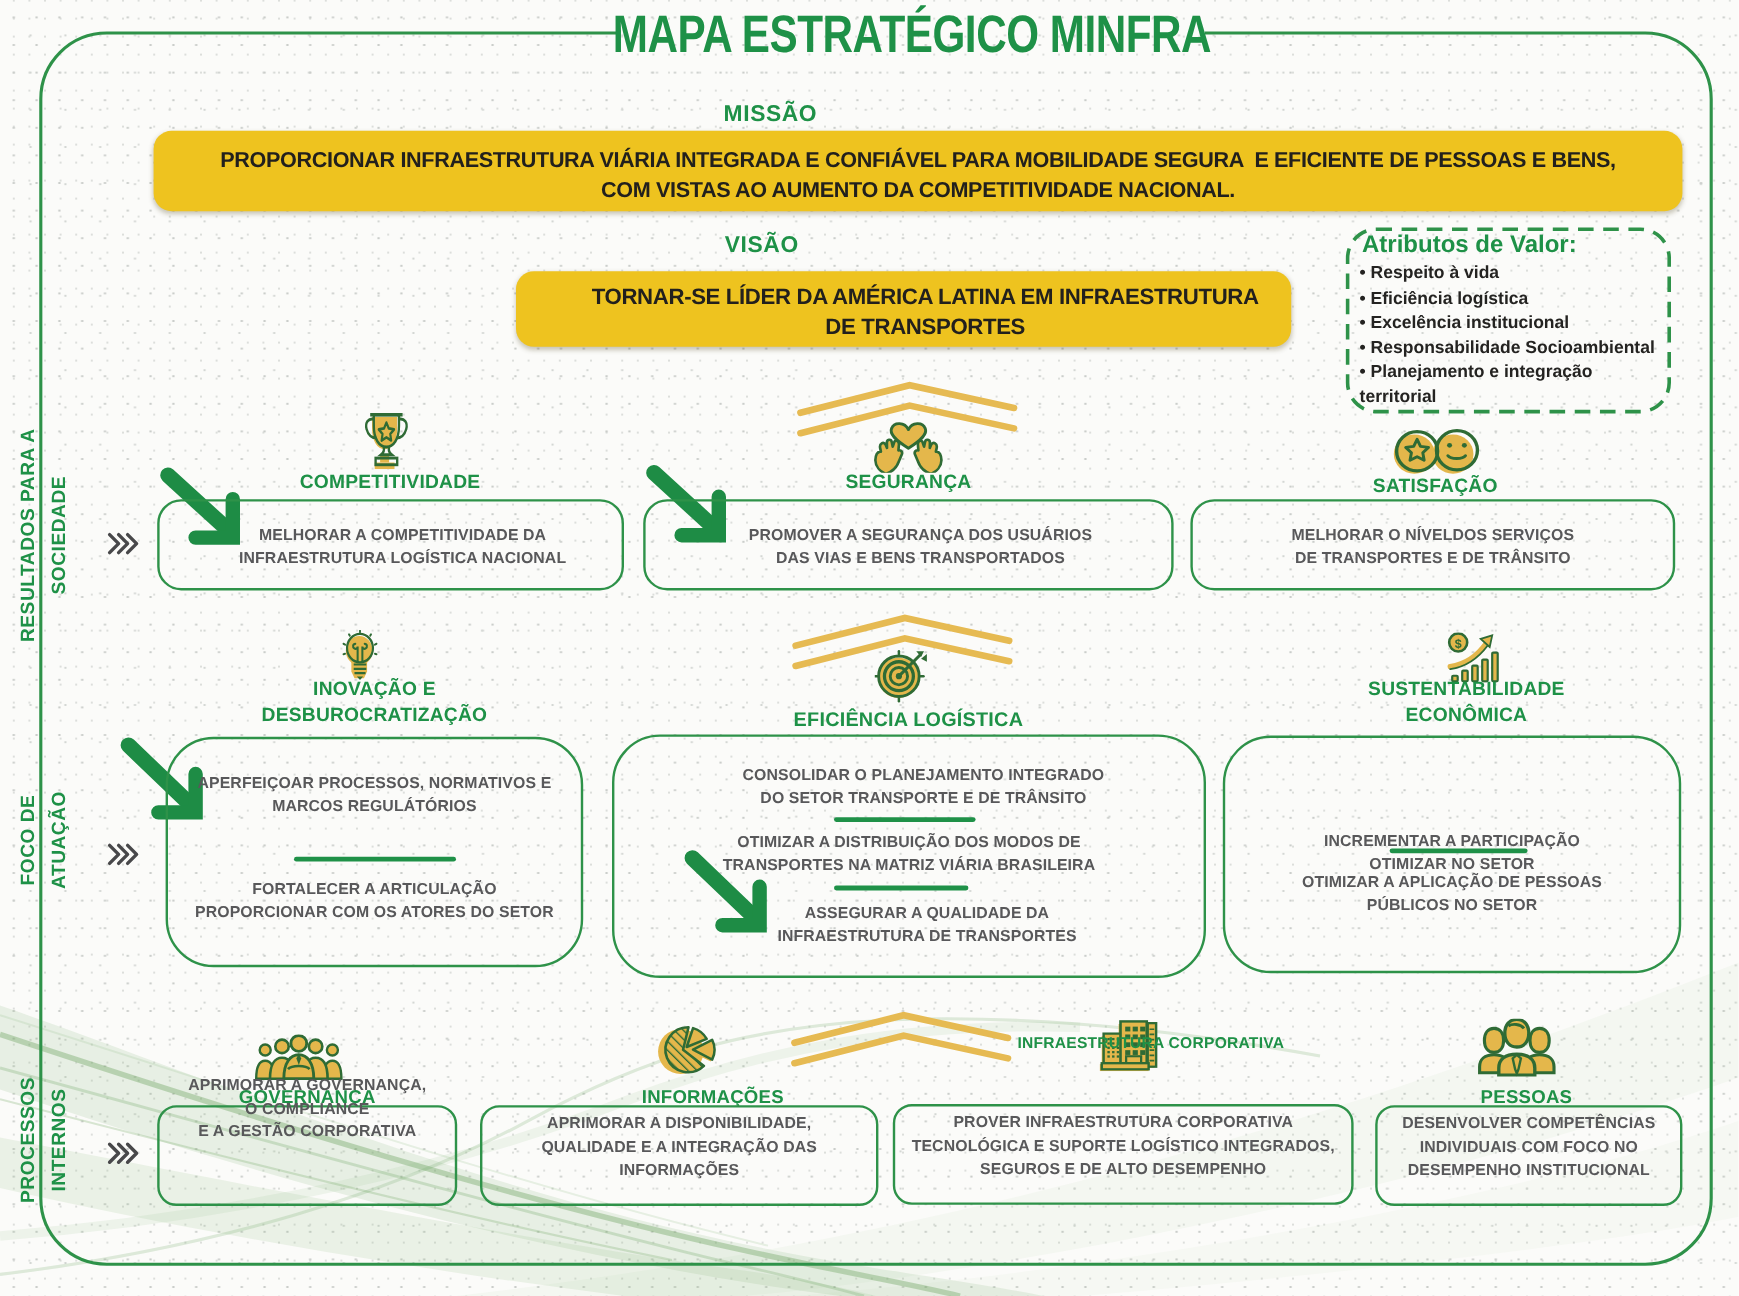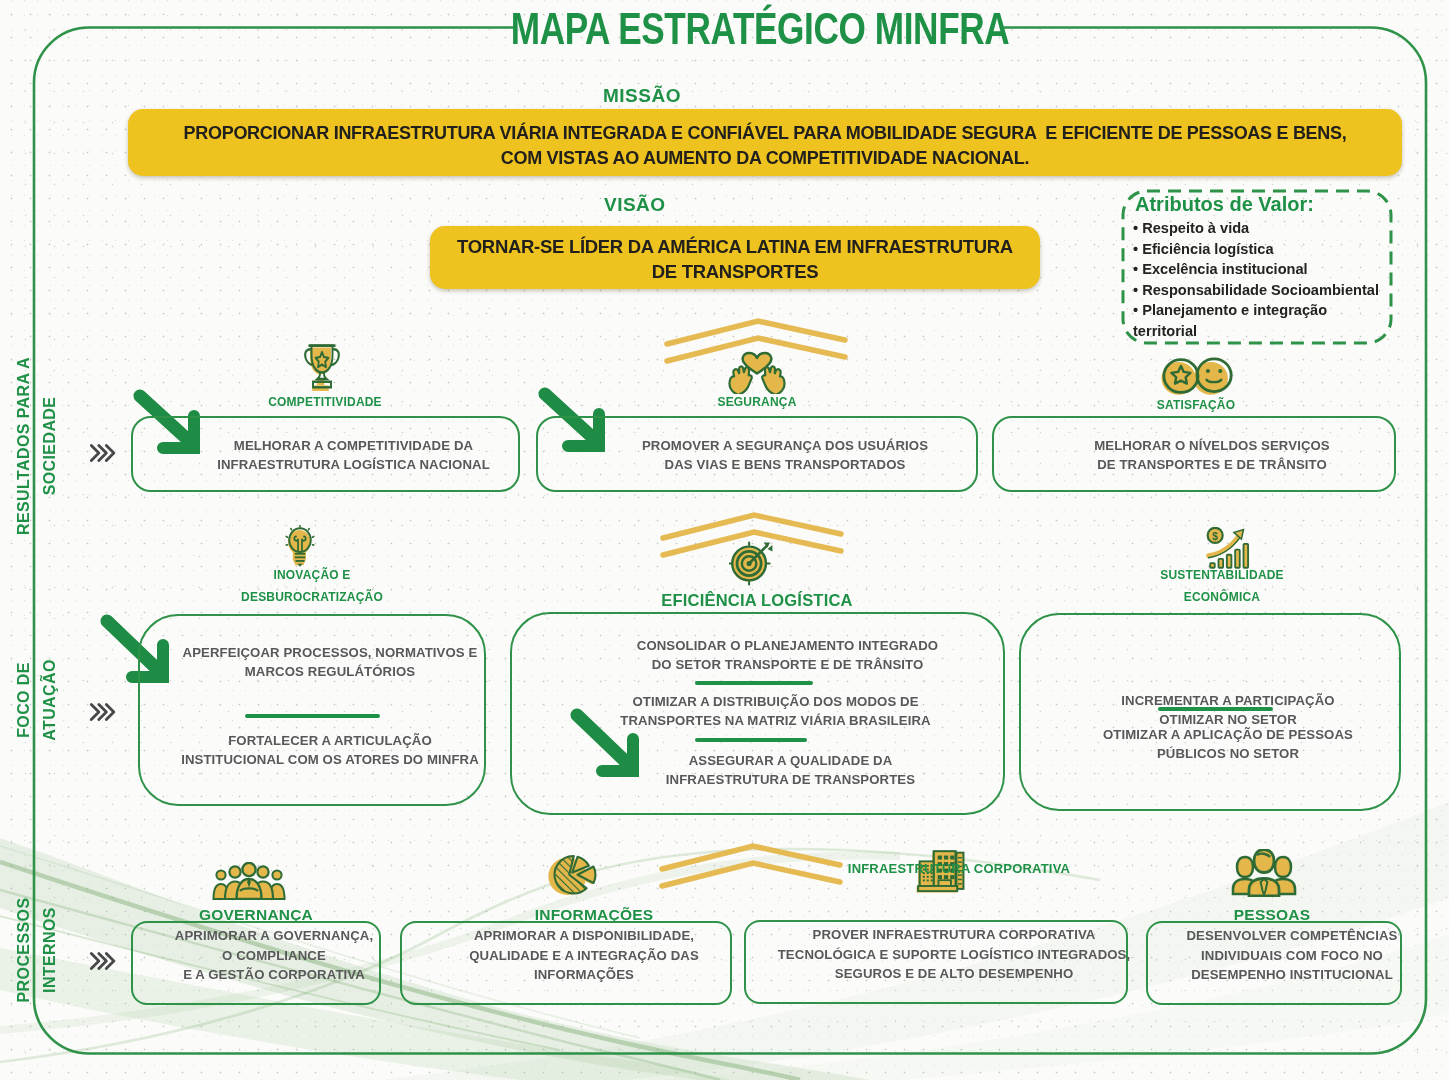--- a/index.html
+++ b/index.html
@@ -26,21 +26,21 @@
     font-size:44px;font-weight:bold;color:#1e9147;letter-spacing:-0.5px;
     transform:scaleX(0.80);transform-origin:50% 50%;white-space:nowrap;}
   .sec-label{font-weight:bold;color:#1e9147;text-align:left;}
   #missao-label{left:603px;top:85px;width:300px;font-size:19px;letter-spacing:0.5px;}
   #visao-label{left:604px;top:194px;width:300px;font-size:19px;letter-spacing:0.5px;}
   .gold-box{background:#eec31f;border-radius:15px;color:#22201d;font-weight:bold;
     text-align:center;box-shadow:0 2px 4px rgba(60,50,0,0.28);}
   #mission-box{left:128px;top:109px;width:1274px;height:67px;}
   #mission-box .l{white-space:pre;font-size:18px;letter-spacing:-0.3px;line-height:25px;}
   #mission-box .l1{margin-top:12px;}
-  #vision-box{left:430px;top:226px;width:610px;height:63px;}
+  #vision-box{left:430px;top:226px;width:610px;height:63px;padding-left:36px;}
   #vision-box .l{white-space:pre;font-size:18.5px;letter-spacing:-0.3px;line-height:25px;}
   #vision-box .l1{margin-top:8px;}
 
   
   #attr-box{left:1121px;top:189px;width:272px;height:156px;}
   #attr-border{position:absolute;left:0;top:0;}
   #attr-title{position:absolute;left:14px;top:4px;font-size:20px;font-weight:bold;color:#1e9147;}
   #attr-items{position:absolute;left:12px;top:29px;width:252px;margin:0;padding:0;list-style:none;
     font-size:14.6px;font-weight:bold;color:#242321;}
   #attr-items li{line-height:20.5px;}
@@ -50,25 +50,25 @@
   .side-label{font-weight:bold;color:#1e9147;font-size:16px;letter-spacing:0.4px;
     white-space:nowrap;transform:translate(-50%,-50%) rotate(-90deg);}
 
   
   .chevrons{width:30px;height:20px;}
   #chev-1{left:88px;top:443px;}
   #chev-2{left:88px;top:702px;}
   #chev-3{left:88px;top:951px;}
 
   
-  .pillar-title{font-weight:bold;color:#1e9147;text-align:center;font-size:12px;letter-spacing:0.2px;line-height:21px;}
+  .pillar-title{font-weight:bold;color:#1e9147;text-align:center;font-size:16px;letter-spacing:0.2px;line-height:21px;}
 
   
   .obox{box-sizing:border-box;border:2.5px solid #2e9249;border-radius:20px;background:transparent;}
-  .otext{font-weight:bold;color:#58585a;text-align:center;font-size:13.2px;line-height:19px;letter-spacing:0.1px;margin-left:18px;}
+  .otext{font-weight:bold;color:#58585a;text-align:center;font-size:13.2px;line-height:19px;letter-spacing:0.1px;}
   .divider{background:#1f9148;height:4px;border-radius:2px;}
 
   
   #box-competitividade{left:131px;top:416px;width:389px;height:76px;}
   #box-seguranca{left:536px;top:416px;width:442px;height:76px;}
   #box-satisfacao{left:992px;top:416px;width:404px;height:76px;}
   #t-competitividade{left:151px;top:436px;width:369px;}
   #t-seguranca{left:576px;top:436px;width:382px;}
   #t-satisfacao{left:1012px;top:436px;width:364px;}
   #h-competitividade{left:175px;top:392px;width:300px;}
@@ -99,21 +99,21 @@
 
   
   #box-governanca{left:131px;top:921px;width:250px;height:84px;border-radius:16px;}
   #box-informacoes{left:400px;top:921px;width:332px;height:84px;border-radius:16px;}
   #box-infraestrutura{left:744px;top:920px;width:384px;height:84px;border-radius:16px;}
   #box-pessoas{left:1146px;top:921px;width:256px;height:84px;border-radius:16px;}
   #h-governanca{left:106px;top:904px;width:300px;font-size:15.5px;}
   #h-informacoes{left:444px;top:904px;width:300px;font-size:15.5px;}
   #h-infraestrutura{left:786px;top:858px;width:346px;font-size:13px;}
   #h-pessoas{left:1122px;top:904px;width:300px;font-size:15.5px;}
-  #t-governanca{left:141px;top:926px;width:230px;}
+  #t-governanca{left:141px;top:894px;width:230px;}
   #t-informacoes{left:410px;top:926px;width:312px;}
   #t-infraestrutura{left:754px;top:925px;width:364px;}
   #t-pessoas{left:1156px;top:926px;width:236px;}
   .otext3{line-height:19.5px;}
 
   
   #icon-trophy{left:298px;top:341px;width:48px;height:50px;}
   #icon-hands{left:721px;top:350px;width:72px;height:44px;}
   #icon-smiley{left:1161px;top:357px;width:74px;height:40px;}
   #icon-bulb{left:281px;top:525px;width:38px;height:46px;}
@@ -465,21 +465,21 @@
   </div>
 
   <div class="abs obox" id="box-inovacao"></div>
   <div class="abs otext" id="t-inov-1">
     <div>APERFEIÇOAR PROCESSOS, NORMATIVOS E</div>
     <div>MARCOS REGULÁTÓRIOS</div>
   </div>
   <div class="abs divider" id="div-inov"></div>
   <div class="abs otext" id="t-inov-2">
     <div>FORTALECER A ARTICULAÇÃO</div>
-    <div>INSTITUCIONAL COM OS ATORES DO MINFRA</div>
+    <div>PROPORCIONAR COM OS ATORES DO SETOR</div>
   </div>
 
   <div class="abs obox" id="box-eficiencia"></div>
   <div class="abs otext" id="t-efic-1">
     <div>CONSOLIDAR O PLANEJAMENTO INTEGRADO</div>
     <div>DO SETOR TRANSPORTE E DE TRÂNSITO</div>
   </div>
   <div class="abs divider" id="div-efic-1"></div>
   <div class="abs otext" id="t-efic-2">
     <div>OTIMIZAR A DISTRIBUIÇÃO DOS MODOS DE</div>

